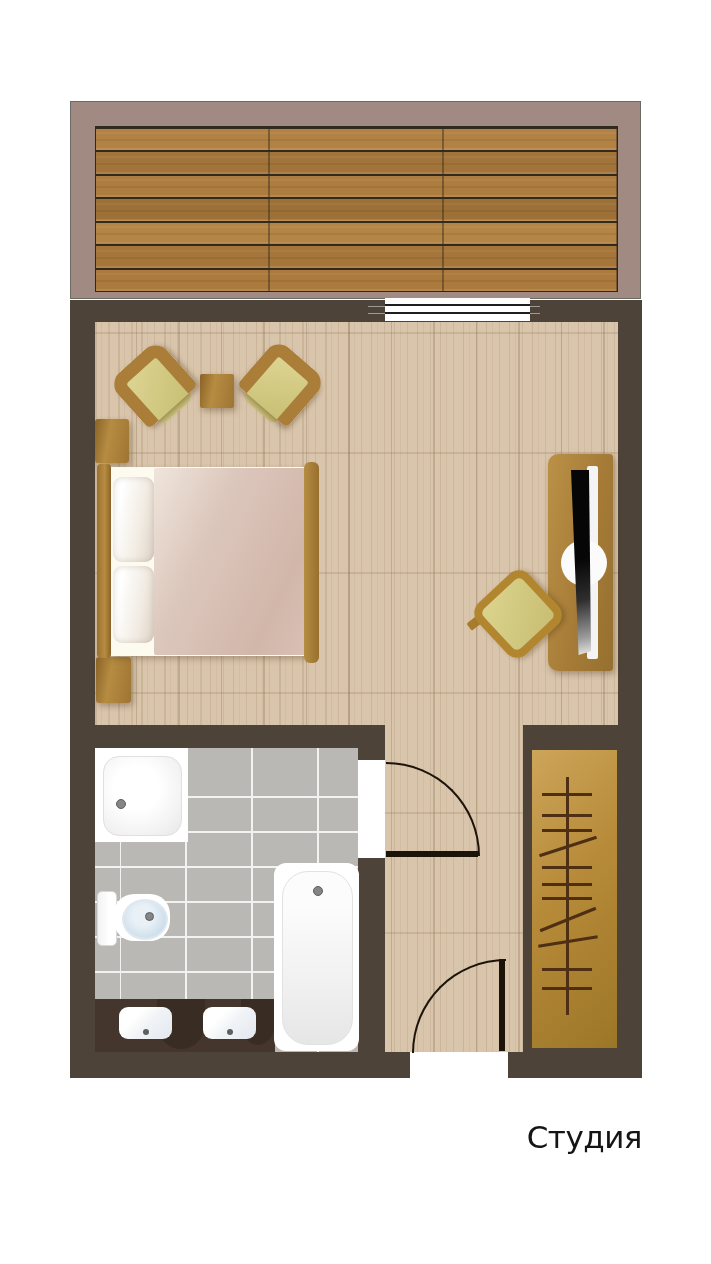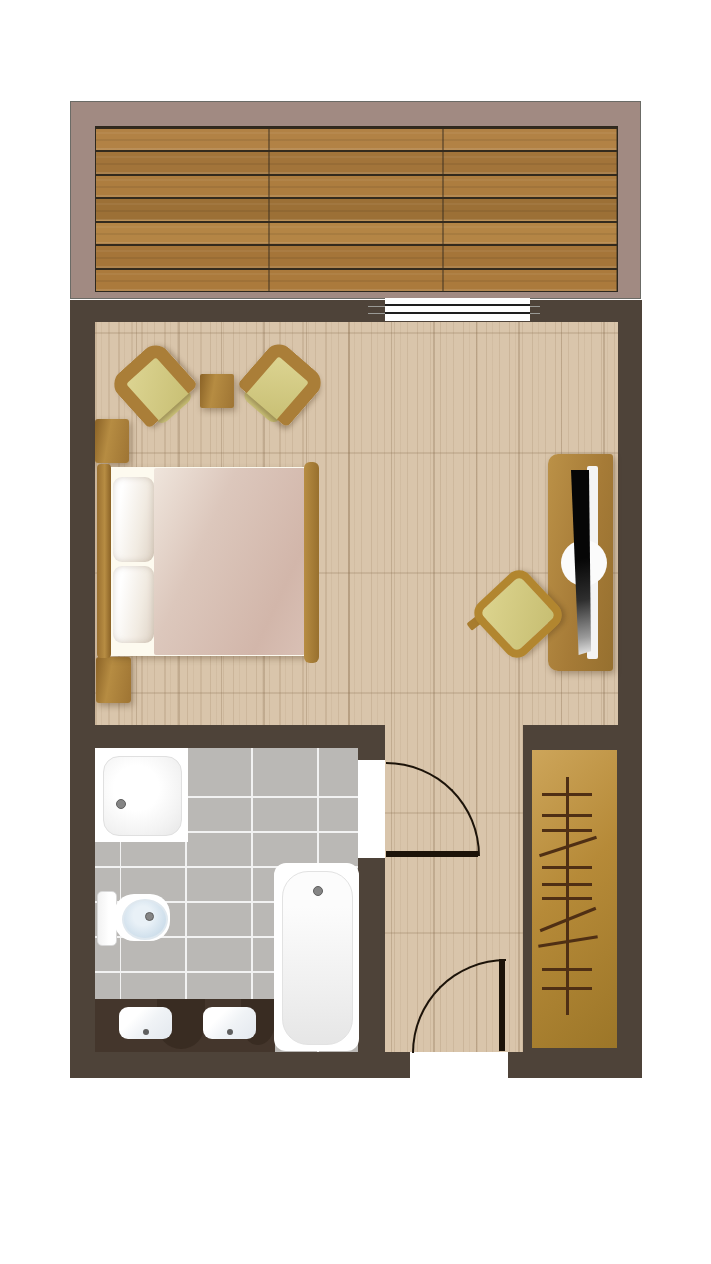--- a/index.html
+++ b/index.html
@@ -235,14 +235,15 @@
 
   <div class="abs window">
     <div class="pane" style="top:6px;"></div>
     <div class="pane" style="top:14px;"></div>
   </div>
   <div class="abs tick" style="left:368px;top:306px;width:17px;"></div>
   <div class="abs tick" style="left:368px;top:313px;width:17px;"></div>
   <div class="abs tick" style="left:530px;top:306px;width:10px;"></div>
   <div class="abs tick" style="left:530px;top:313px;width:10px;"></div>
 
+  <div class="abs plan-title">Студия</div>
 
 </div>
 
 </body></html>

